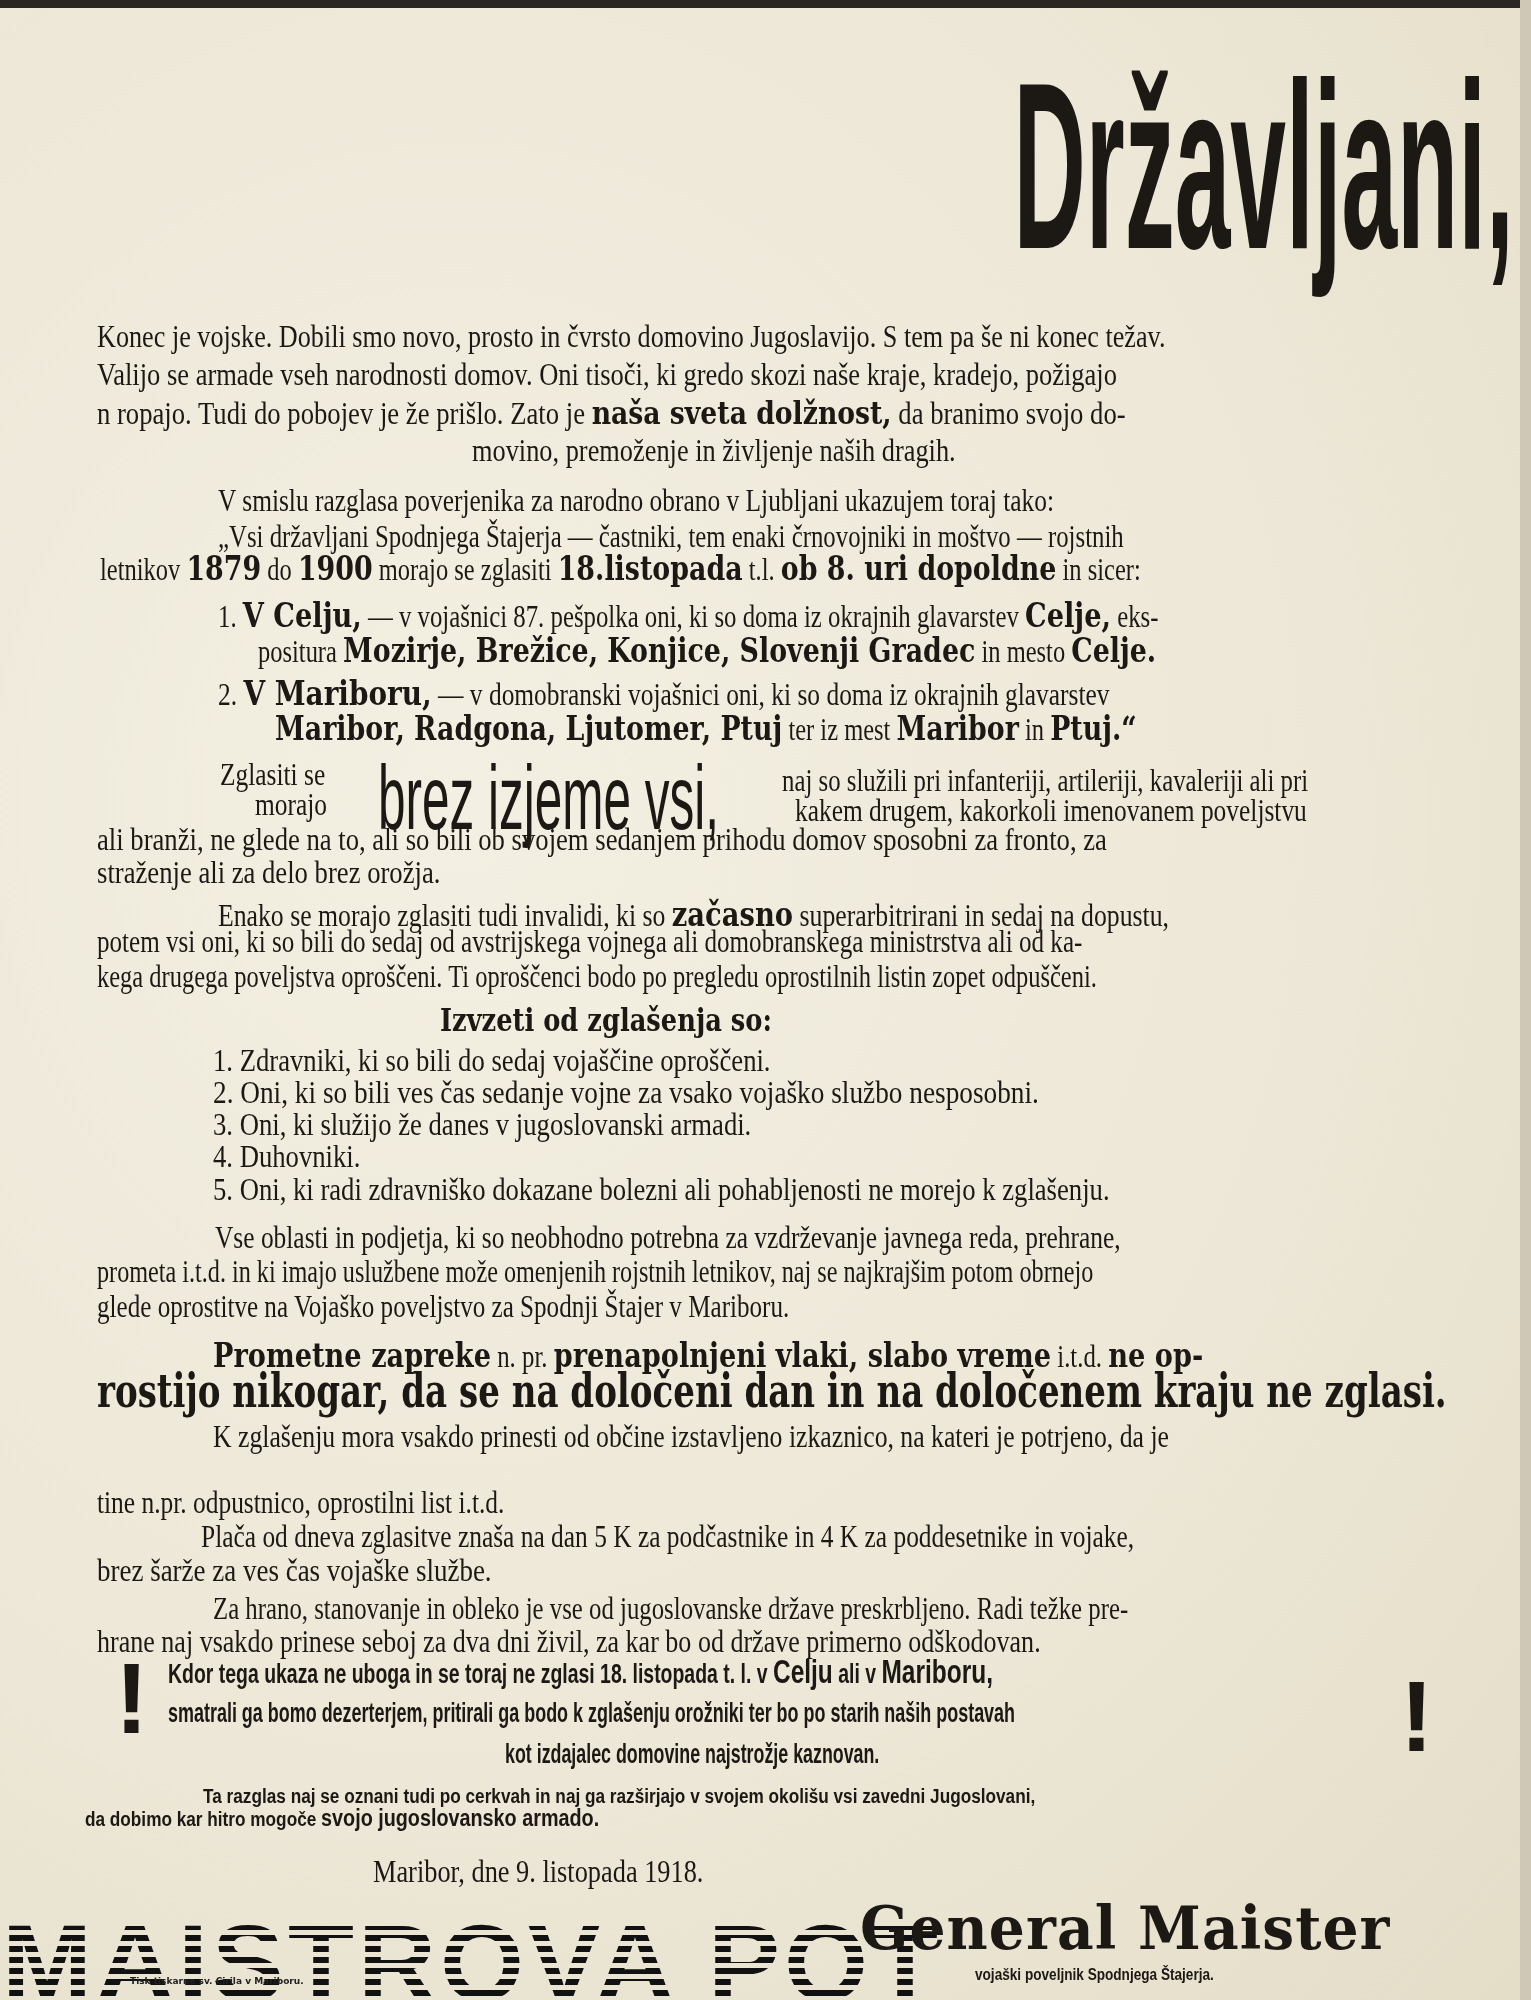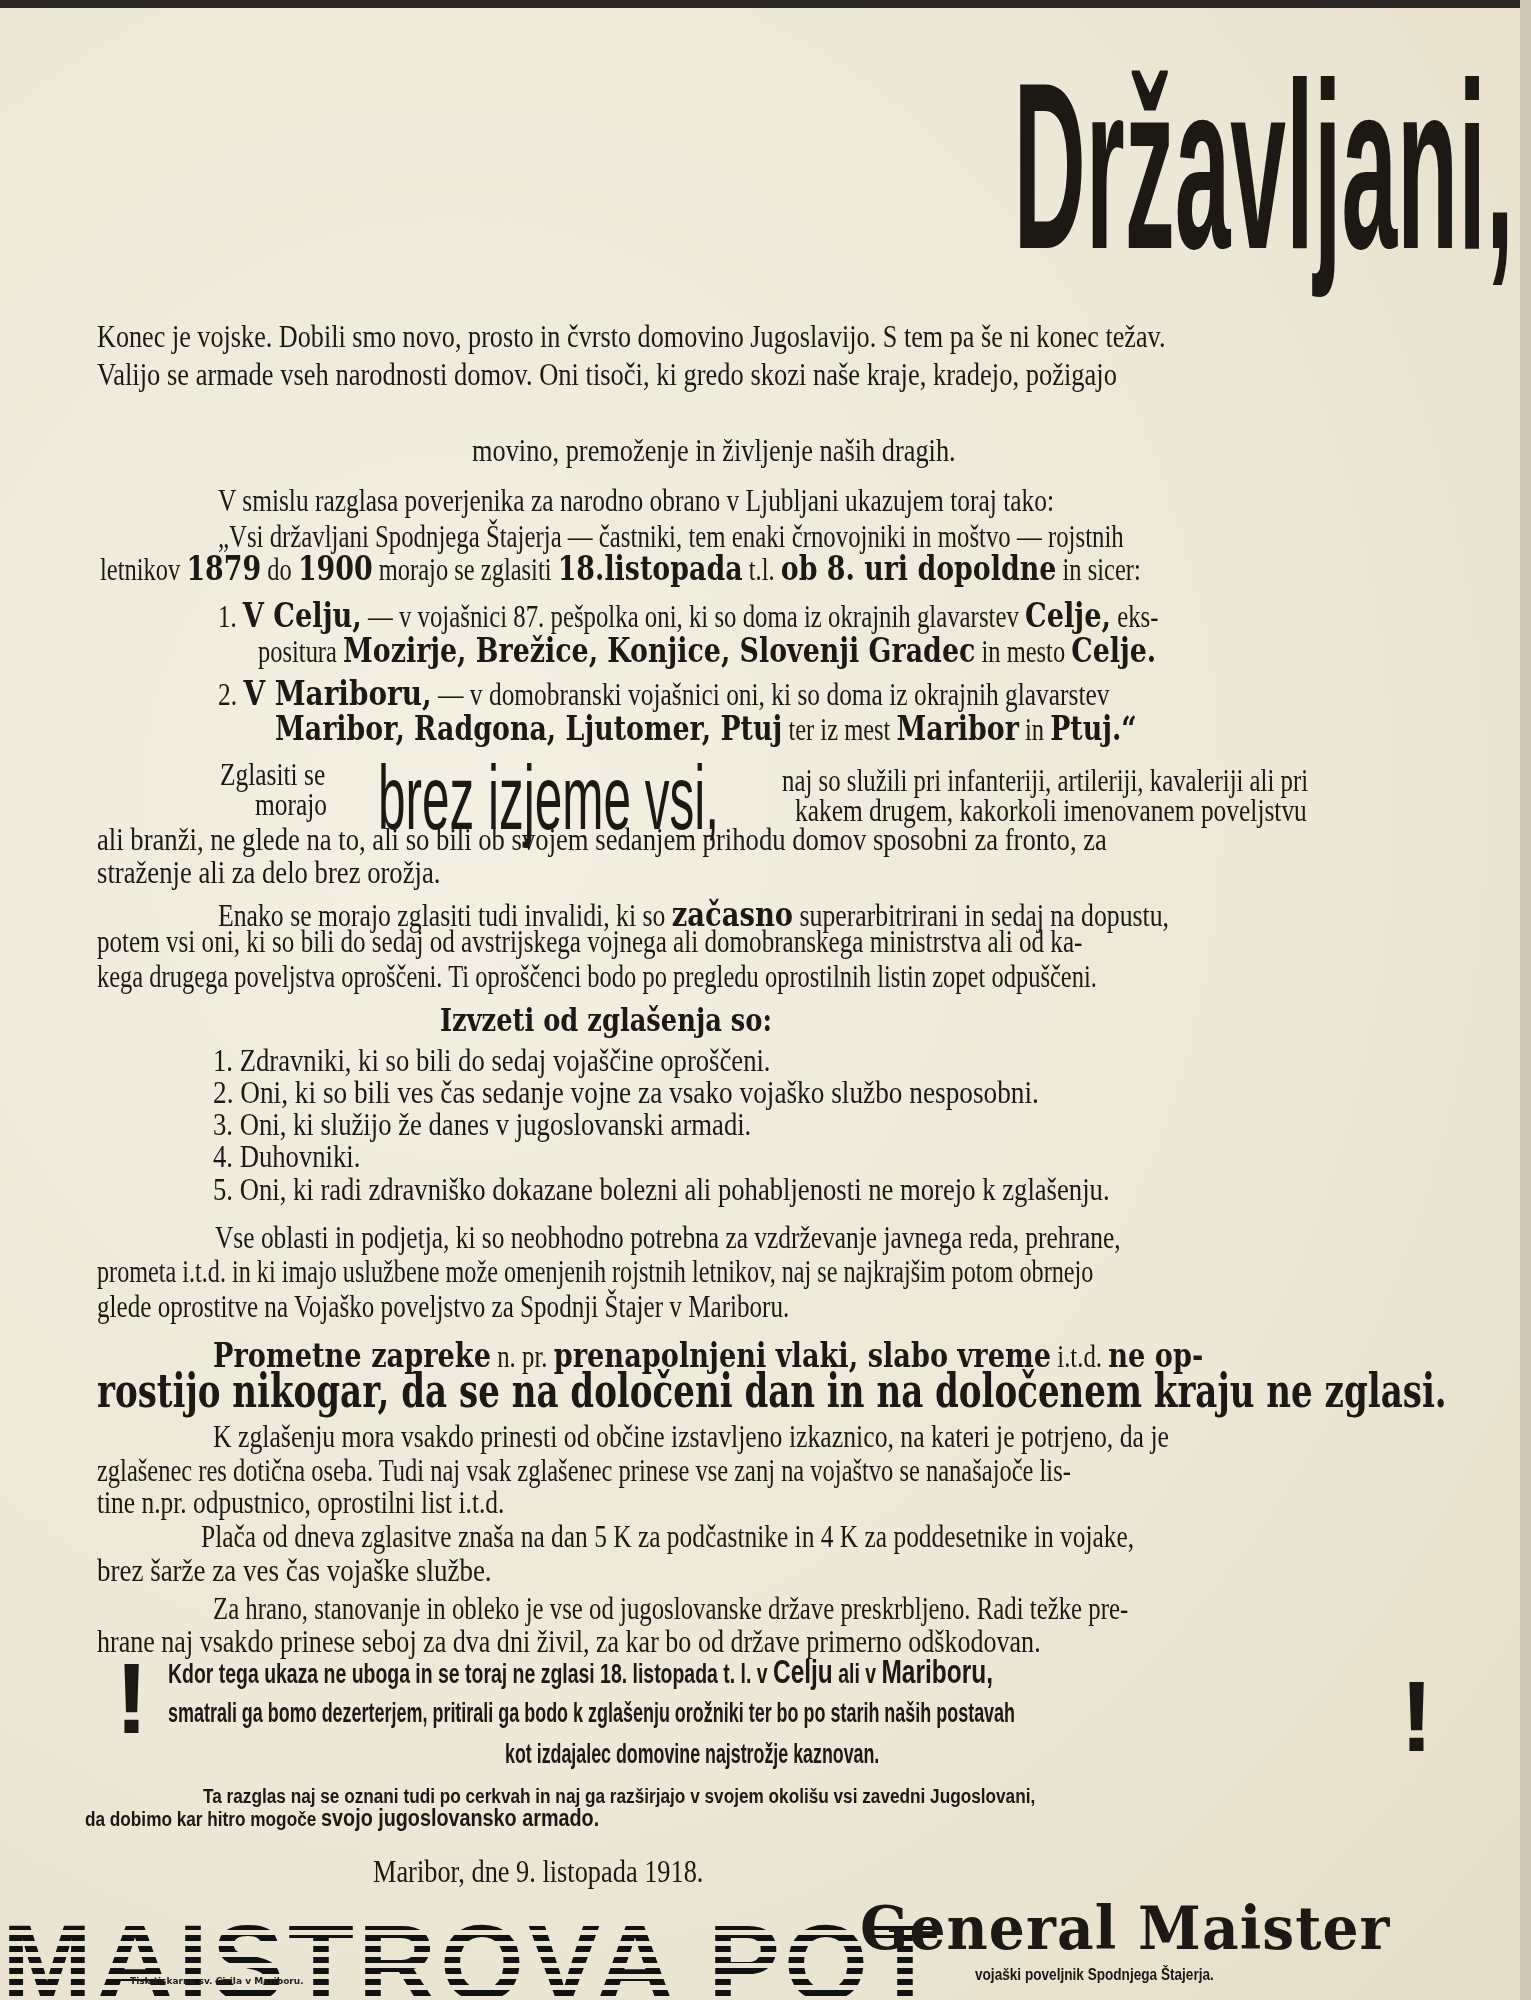--- a/index.html
+++ b/index.html
@@ -40,20 +40,21 @@
 </style>
 </head>
 <body>
 
 <div class="paper">
 
   <div class="title"><span>Državljani, Jugoslovani!</span></div>
 
   <div class="ln" style="left:97px;top:312px;"><span class="cond" style="transform:scaleX(0.845)">Konec je vojske. Dobili smo novo, prosto in čvrsto domovino Jugoslavijo. S tem pa še ni konec težav.</span></div>
   <div class="ln" style="left:97px;top:350px;"><span class="cond" style="transform:scaleX(0.855)">Valijo se armade vseh narodnosti domov. Oni tisoči, ki gredo skozi naše kraje, kradejo, požigajo</span></div>
+  <div class="ln" style="left:97px;top:388px;"><span class="cond" style="transform:scaleX(0.86)"><span>n ropajo. Tudi do pobojev je že prišlo. Zato je </span><span class="b">naša sveta dolžnost,</span><span> da branimo svojo do-</span></span></div>
   <div class="ln" style="left:472px;top:426px;"><span class="cond" style="transform:scaleX(0.85)">movino, premoženje in življenje naših dragih.</span></div>
 
   <div class="ln" style="left:218px;top:476px;"><span class="cond" style="transform:scaleX(0.82)">V smislu razglasa poverjenika za narodno obrano v Ljubljani ukazujem toraj tako:</span></div>
   <div class="ln" style="left:218px;top:512px;"><span class="cond" style="transform:scaleX(0.80)">„Vsi državljani Spodnjega Štajerja — častniki, tem enaki črnovojniki in moštvo — rojstnih</span></div>
   <div class="ln" style="left:100px;top:543px;"><span class="cond" style="transform:scaleX(0.79)"><span>letnikov </span><span class="b" style="font-size:34px">1879</span><span> do </span><span class="b" style="font-size:34px">1900</span><span> morajo se zglasiti </span><span class="b" style="font-size:34px">18.listopada</span><span> t.l. </span><span class="b" style="font-size:34px">ob 8. uri dopoldne</span><span> in sicer:</span></span></div>
 
   <div class="ln" style="left:218px;top:590px;"><span class="cond" style="transform:scaleX(0.80)"><span>1.</span> <span class="b" style="font-size:34px">V Celju,</span><span> — v vojašnici 87. pešpolka oni, ki so doma iz okrajnih glavarstev </span><span class="b" style="font-size:34px">Celje,</span><span> eks-</span></span></div>
   <div class="ln" style="left:258px;top:625px;"><span class="cond" style="transform:scaleX(0.79)"><span>positura </span><span class="b" style="font-size:34px">Mozirje, Brežice, Konjice, Slovenji Gradec</span><span> in mesto </span><span class="b" style="font-size:34px">Celje.</span></span></div>
 
   <div class="ln" style="left:218px;top:668px;"><span class="cond" style="transform:scaleX(0.82)"><span>2.</span> <span class="b" style="font-size:34px">V Mariboru,</span><span> — v domobranski vojašnici oni, ki so doma iz okrajnih glavarstev</span></span></div>
@@ -79,21 +80,20 @@
   <div class="ln" style="left:213px;top:1165px;"><span class="cond" style="transform:scaleX(0.86)">5. Oni, ki radi zdravniško dokazane bolezni ali pohabljenosti ne morejo k zglašenju.</span></div>
 
   <div class="ln" style="left:215px;top:1213px;"><span class="cond" style="transform:scaleX(0.82)">Vse oblasti in podjetja, ki so neobhodno potrebna za vzdrževanje javnega reda, prehrane,</span></div>
   <div class="ln" style="left:97px;top:1247px;"><span class="cond" style="transform:scaleX(0.78)">prometa i.t.d. in ki imajo uslužbene može omenjenih rojstnih letnikov, naj se najkrajšim potom obrnejo</span></div>
   <div class="ln" style="left:97px;top:1282px;"><span class="cond" style="transform:scaleX(0.81)">glede oprostitve na Vojaško poveljstvo za Spodnji Štajer v Mariboru.</span></div>
 
   <div class="ln" style="left:213px;top:1330px;"><span class="cond" style="transform:scaleX(0.80)"><span class="b" style="font-size:34px">Prometne zapreke</span><span> n. pr. </span><span class="b" style="font-size:34px">prenapolnjeni vlaki, slabo vreme</span><span> i.t.d. </span><span class="b" style="font-size:34px">ne op-</span></span></div>
   <div class="ln b" style="left:97px;top:1366px;font-size:46px;"><span class="cond" style="transform:scaleX(0.74)">rostijo nikogar, da se na določeni dan in na določenem kraju ne zglasi.</span></div>
 
   <div class="ln" style="left:213px;top:1412px;"><span class="cond" style="transform:scaleX(0.83)">K zglašenju mora vsakdo prinesti od občine izstavljeno izkaznico, na kateri je potrjeno, da je</span></div>
-  <div class="ln" style="left:97px;top:1446px;"><span class="cond" style="transform:scaleX(0.79)">zglašenec res dotična oseba. Tudi naj vsak zglašenec prinese vse zanj na vojaštvo se nanašajoče lis-</span></div>
   <div class="ln" style="left:97px;top:1478px;"><span class="cond" style="transform:scaleX(0.82)">tine n.pr. odpustnico, oprostilni list i.t.d.</span></div>
 
   <div class="ln" style="left:201px;top:1512px;"><span class="cond" style="transform:scaleX(0.82)">Plača od dneva zglasitve znaša na dan 5 K za podčastnike in 4 K za poddesetnike in vojake,</span></div>
   <div class="ln" style="left:97px;top:1546px;"><span class="cond" style="transform:scaleX(0.87)">brez šarže za ves čas vojaške službe.</span></div>
 
   <div class="ln" style="left:213px;top:1584px;"><span class="cond" style="transform:scaleX(0.80)">Za hrano, stanovanje in obleko je vse od jugoslovanske države preskrbljeno. Radi težke pre-</span></div>
   <div class="ln" style="left:97px;top:1617px;"><span class="cond" style="transform:scaleX(0.84)">hrane naj vsakdo prinese seboj za dva dni živil, za kar bo od države primerno odškodovan.</span></div>
 
   <div class="excl" style="left:115px;top:1640px;"><span>!</span></div>
   <div class="excl" style="left:1400px;top:1658px;"><span>!</span></div>

